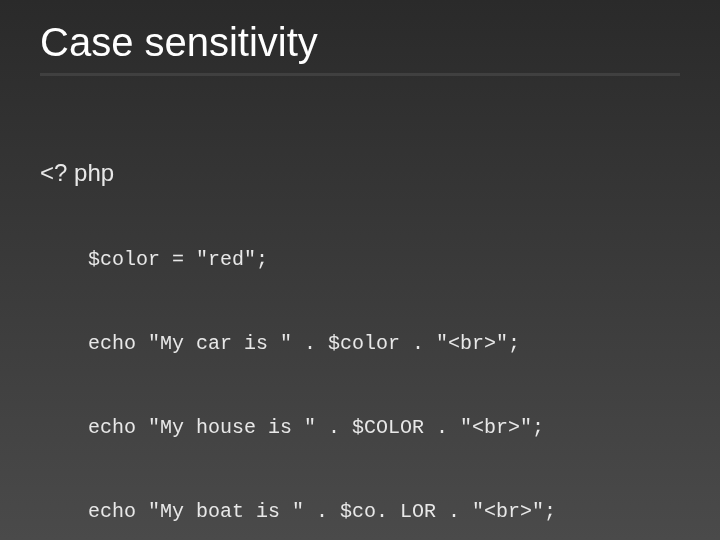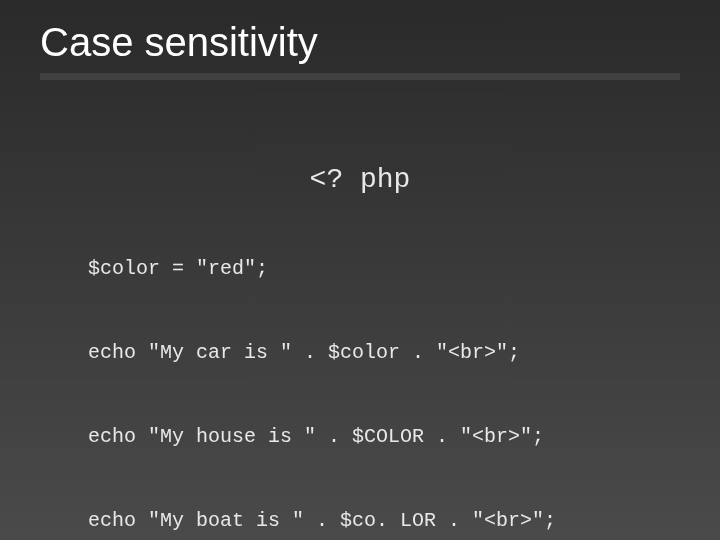--- a/index.html
+++ b/index.html
@@ -18,34 +18,33 @@
     }
     .slide {
       padding: 20px 40px;
     }
     .title {
       font-size: 40px;
       font-weight: normal;
       color: #ffffff;
       margin-bottom: 24px;
       padding-bottom: 8px;
-      border-bottom: 7px solid #404040;
+      border-bottom: 3px solid #404040;
     }
     .code-block {
       margin-top: 20px;
       font-family: "Consolas", "Courier New", monospace;
       font-size: 20px;
       line-height: 1.4;
       color: #e8e8e8;
       white-space: pre;
     }
     .open-tag {
-      font-family: Liberation Mono, monospace;
-      font-size: 28px;
-      text-align: center;
+      font-family: Liberation Sans, sans-serif;
+      font-size: 24px;
     }
     .indent1 {
       padding-left: 48px;
     }
   </style>
 </head>
 <body>
 
 <div class="slide">
   <h1 class="title">Case sensitivity</h1>

